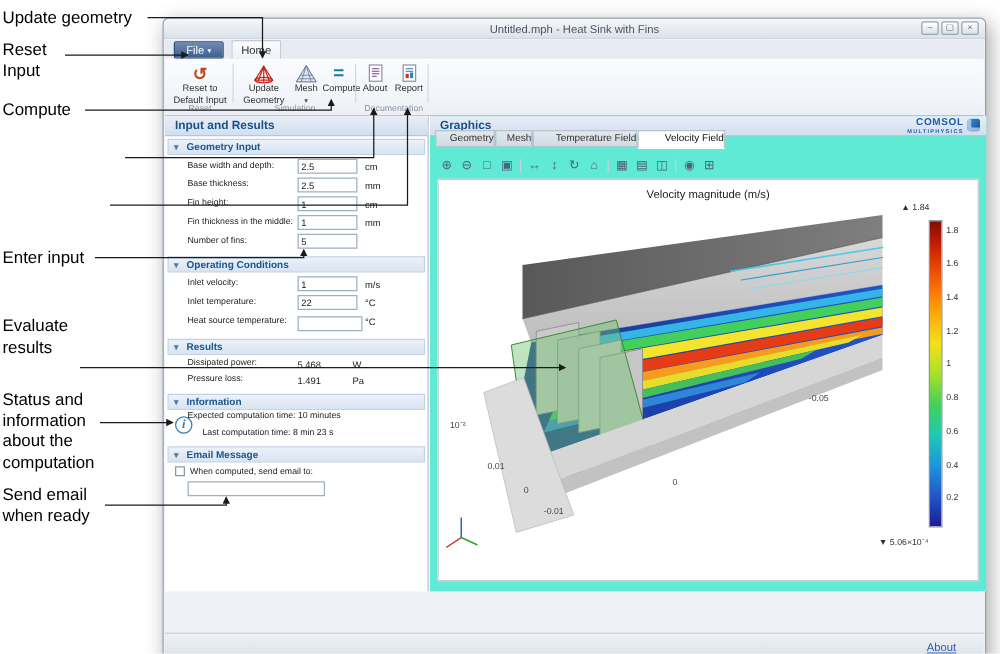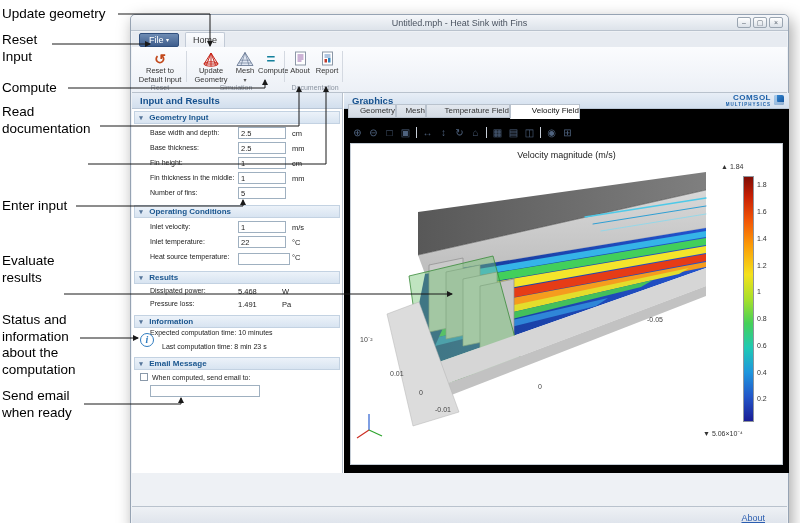--- a/index.html
+++ b/index.html
@@ -38,21 +38,21 @@
   .sechdr{position:absolute;left:2px;right:2px;height:13px;background:linear-gradient(#ecf2f9,#d8e4f1);
     border:1px solid #c3d2e2;font-size:8px;font-weight:bold;color:#1a568f;line-height:11px}
   .sechdr .arr{display:inline-block;width:12px;text-align:center;color:#55759a;font-size:7px}
   .fld{position:absolute;font-size:7px;color:#222;white-space:nowrap}
   .val{position:absolute;font-size:7.5px;color:#222;white-space:nowrap}
   .inpbox{position:absolute;width:48px;height:12px;border:1px solid #9fb0c0;background:#fff;font-size:7.5px;
     padding:0 2px;color:#222;font-family:"Liberation Sans",sans-serif}
   .info-icon{position:absolute;width:14px;height:14px;border:1.5px solid #2e7bbf;border-radius:50%;color:#2e7bbf;
     text-align:center;font-size:10px;line-height:11px;font-family:"Liberation Serif",serif;font-style:italic;font-weight:bold}
   .checkbox{position:absolute;width:8px;height:8px;border:1px solid #8a99aa;background:#fff}
-  .gpanel{position:absolute;left:212px;top:0;width:445px;height:380px;background:#000000}
+  .gpanel{position:absolute;left:212px;top:0;width:445px;height:380px;background:#5eead4}
   .gtab{position:absolute;top:11px;height:14px;background:linear-gradient(#e3e8ef,#d3dae3);border:1px solid #b9c2cd;
     font-size:8px;line-height:12px;text-align:right;color:#333;white-space:nowrap}
   .gtab.active{background:#fff;border-bottom-color:#fff;height:15px;color:#111}
   .gico{position:absolute;top:33px;width:15px;height:13px;font-size:10px;line-height:13px;text-align:center;color:#4f637f}
   .gsep2{position:absolute;top:34px;height:11px;width:1px;background:#c8cfd8}
   .plotframe{position:absolute;left:6px;top:50px;width:433px;height:322px;background:#fff;border:1px solid #c5cdd6}
   .plottitle{position:absolute;top:6px;width:100%;text-align:center;font-size:9px;color:#222}
   .cbar{position:absolute;left:392px;top:32px;width:11px;height:246px;border:1px solid #8f959d;
     background:linear-gradient(#7f0d05 0%,#c71f04 8%,#f25606 18%,#fb9b07 28%,#f4e11c 40%,#a8e02a 50%,#45d059 60%,#1fc9b4 70%,#1e96dd 80%,#2256c9 90%,#1a1d96 100%)}
   .cbtick{position:absolute;left:406px;font-size:7px;color:#333}
@@ -68,21 +68,20 @@
     background:linear-gradient(135deg,#3c8fd9,#0d4d97);box-shadow:inset 2px -2px 0 1px rgba(255,255,255,.55)}
 </style>
 </head>
 <body>
 
 <div class="stage">
 
   <div class="ann" style="left:2px;top:6px;width:130px">Update geometry</div>
   <div class="ann" style="left:2px;top:32px;width:46px">Reset Input</div>
   <div class="ann" style="left:2px;top:80px;width:80px">Compute</div>
-  <div class="ann" style="left:2px;top:104px;width:110px">Read documentation</div>
   <div class="ann" style="left:2px;top:198px;width:90px">Enter input</div>
   <div class="ann" style="left:2px;top:253px;width:68px">Evaluate results</div>
   <div class="ann" style="left:2px;top:312px;width:100px">Status and information about the computation</div>
   <div class="ann" style="left:2px;top:388px;width:84px">Send email when ready</div>
 
   <svg id="annsvg" width="800" height="523">
     <defs>
       <marker id="arr" markerWidth="6" markerHeight="6" refX="5" refY="3" orient="auto">
         <path d="M0,0 L6,3 L0,6 Z" fill="#1a1a1a"></path>
       </marker>

